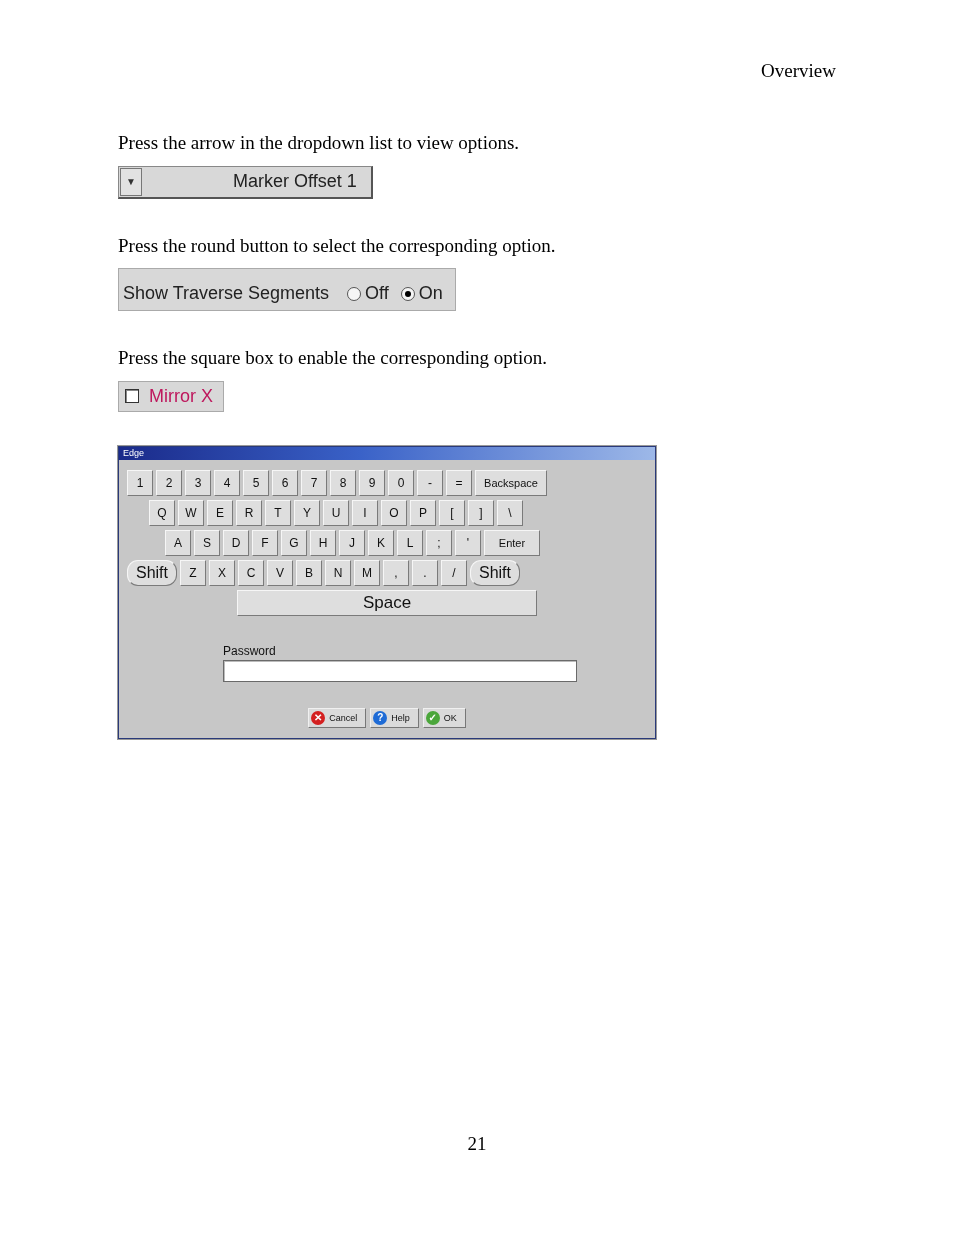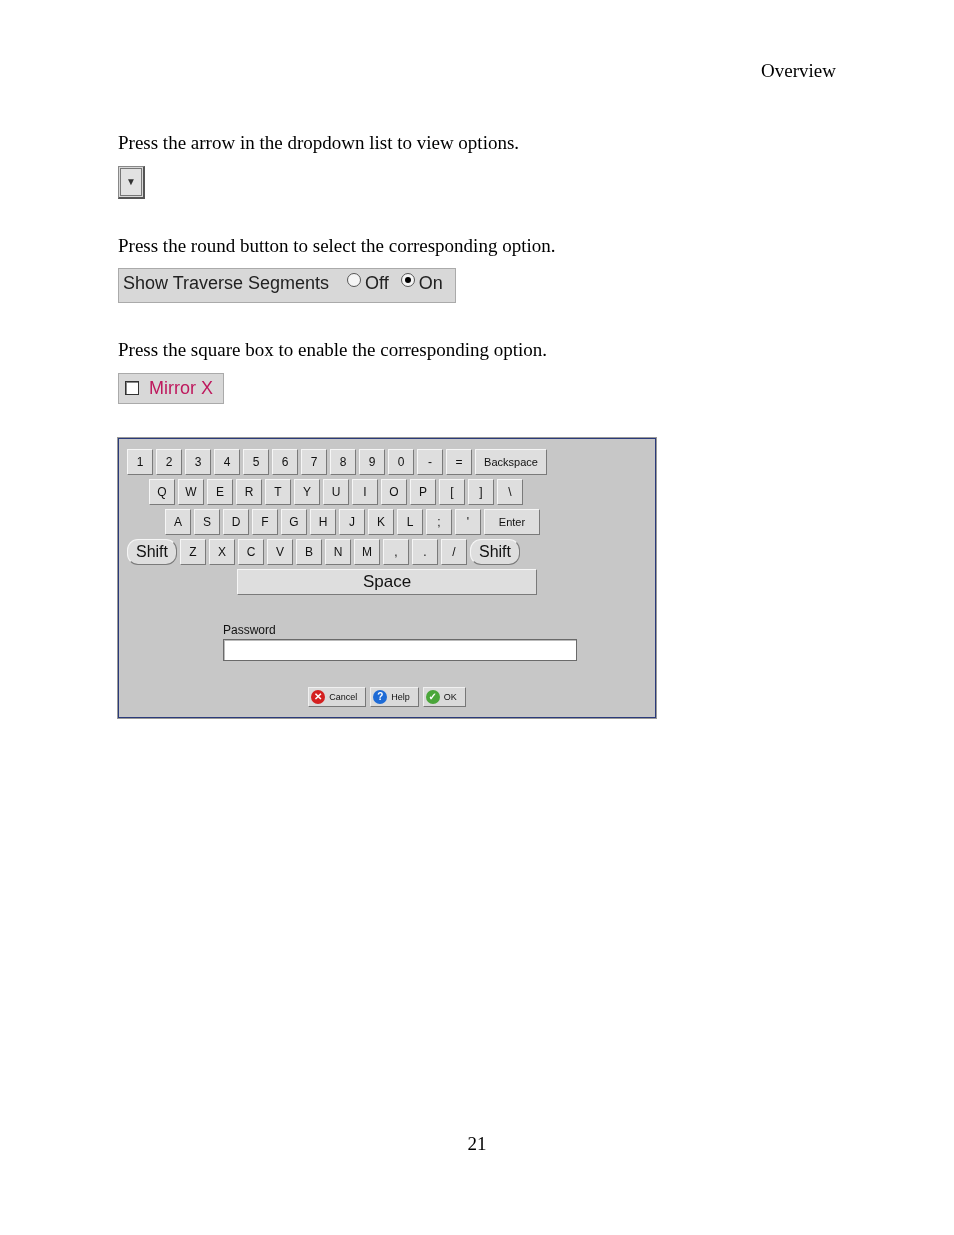--- a/index.html
+++ b/index.html
@@ -53,24 +53,24 @@
   .dropdown-label {
     padding: 3px 14px 3px 90px;
     font-size: 18px;
     color: #222;
     display: flex;
     align-items: center;
   }
   
   .radio-row {
     display: inline-flex;
-    align-items: flex-start;
+    align-items: center;
     background: #d8d8d8;
     border: 1px solid #aaa;
-    padding: 4px 8px 4px 4px;
+    padding: 12px 8px 4px 4px;
     font-family: Arial, Helvetica, sans-serif;
     font-size: 18px;
     color: #222;
     height: 25px;
   }
   .radio-row .lbl { margin-right: 10px; }
   .radio {
     width: 12px; height: 12px;
     border-radius: 50%;
     border: 1px solid #555;
@@ -214,20 +214,21 @@
 <body>
 
 <div class="page">
   <div class="header-right">Overview</div>
 
   <p class="body-text">Press the arrow in the dropdown list to view options.</p>
 
   <div class="ui-block">
     <div class="dropdown">
       <div class="dropdown-arrow">▼</div>
+      <div class="dropdown-label">Marker Offset 1</div>
     </div>
   </div>
 
   <p class="body-text">Press the round button to select the corresponding option.</p>
 
   <div class="ui-block">
     <div class="radio-row">
       <span class="lbl">Show Traverse Segments</span>
       <span class="radio"></span>
       <span class="opt">Off</span>
@@ -240,20 +241,21 @@
 
   <div class="ui-block">
     <div class="check-row">
       <span class="checkbox"></span>
       <span>Mirror X</span>
     </div>
   </div>
 
 
   <div class="kb-window">
+    <div class="kb-title">Edge</div>
     <div class="kb-body">
       <div class="kb-rows">
         <div class="kb-row" id="kbr1">
             <div class="key">1</div>
             <div class="key">2</div>
             <div class="key">3</div>
             <div class="key">4</div>
             <div class="key">5</div>
             <div class="key">6</div>
             <div class="key">7</div>

